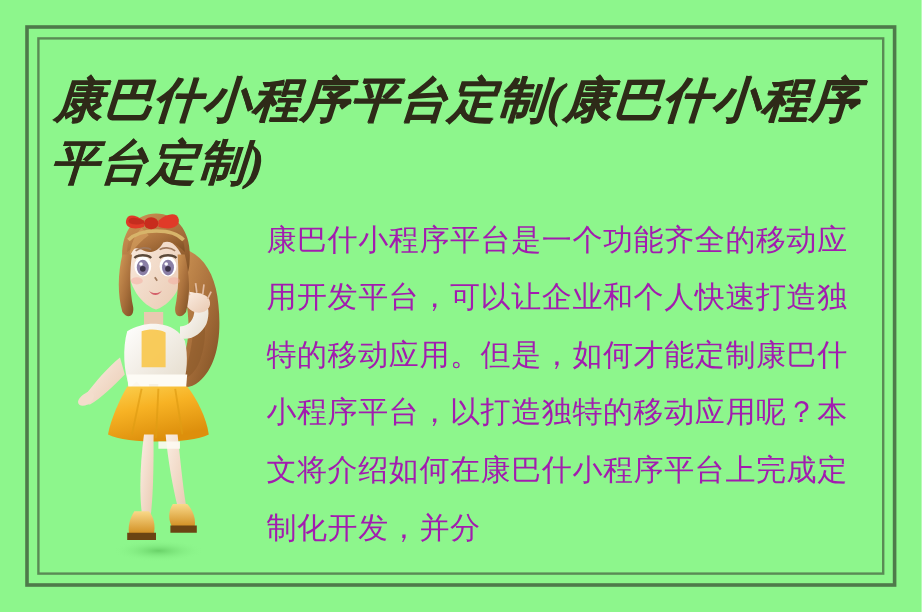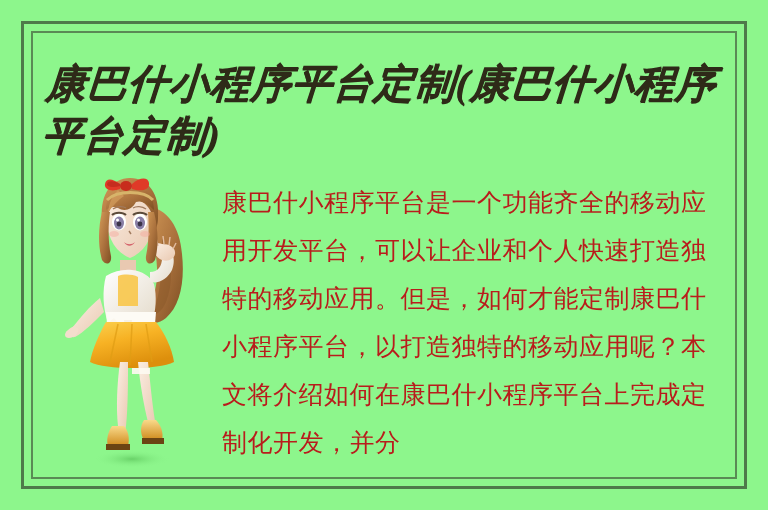--- a/index.html
+++ b/index.html
@@ -62,25 +62,25 @@
   }
 
   
   .body-copy {
     position: absolute;
     left: 222px;
     top: 178px;
     width: 500px;
     height: 290px;
     overflow: hidden;
-    font-family: Liberation Sans, sans-serif;
+    font-family: Liberation Mono, monospace;
     font-size: 25px;
     line-height: 48px;
     letter-spacing: 0.5px;
-    color: #b91c1c;
+    color: #a21caf;
     word-break: break-all;
   }
 
   
   .illustration {
     position: absolute;
     left: 62px;
     top: 172px;
     width: 150px;
     height: 298px;

